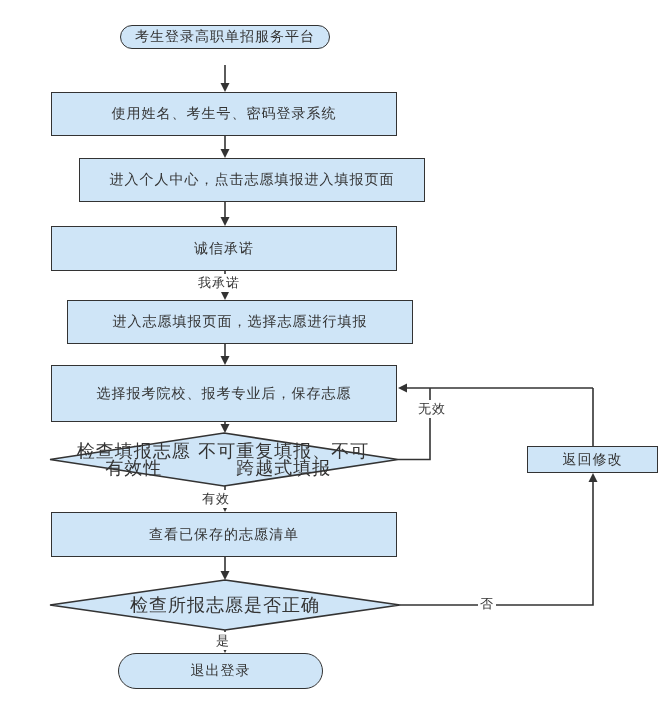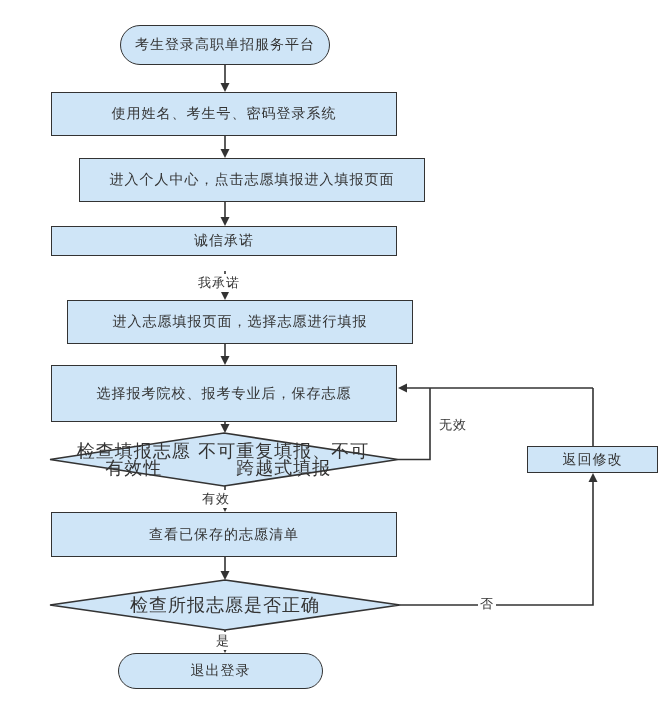--- a/index.html
+++ b/index.html
@@ -104,33 +104,33 @@
 
     <g>
       <polyline points="400,605 593,605 593,482"></polyline>
       <polygon class="head" points="593,473 588.5,482 597.5,482"></polygon>
     </g>
 
     <polygon class="diamond" points="224,433 398,459.5 224,486 50,459.5"></polygon>
     <polygon class="diamond" points="225,580 400,605 225,630 50,605"></polygon>
   </svg>
 
-  <div class="node terminator" style="left:120px;top:25px;width:210px;height:40px;">
+  <div class="node terminator" style="left:120px;top:25px;width:210px;height:24px;">
     <span>考生登录高职单招服务平台</span>
   </div>
 
   <div class="node" style="left:51px;top:92px;width:346px;height:44px;">
     <span>使用姓名、考生号、密码登录系统</span>
   </div>
 
   <div class="node" style="left:51px;top:158px;width:346px;height:44px;margin-left:28px;">
     <span>进入个人中心，点击志愿填报进入填报页面</span>
   </div>
 
-  <div class="node" style="left:51px;top:226px;width:346px;height:30px;">
+  <div class="node" style="left:51px;top:226px;width:346px;height:45px;">
     <span>诚信承诺</span>
   </div>
 
   <div class="node" style="left:51px;top:300px;width:346px;height:44px;margin-left:16px;">
     <span>进入志愿填报页面，选择志愿进行填报</span>
   </div>
 
   <div class="node" style="left:51px;top:365px;width:346px;height:57px;">
     <span>选择报考院校、报考专业后，保存志愿</span>
   </div>
@@ -151,17 +151,17 @@
   <div class="node" style="left:527px;top:446px;width:131px;height:27px;">
     <span>返回修改</span>
   </div>
 
   <div class="node terminator" style="left:118px;top:653px;width:205px;height:36px;text-align:center;">
     <span>退出登录</span>
   </div>
 
   <span class="edge-label" style="left:219px;top:283px;">我承诺</span>
   <span class="edge-label" style="left:216px;top:499px;">有效</span>
-  <span class="edge-label" style="left:432px;top:425px;margin-left:21px;">无效</span>
+  <span class="edge-label" style="left:432px;top:409px;">无效</span>
   <span class="edge-label" style="left:223px;top:641px;">是</span>
   <span class="edge-label" style="left:487px;top:604px;">否</span>
 
 </div>
 
 </body></html>

